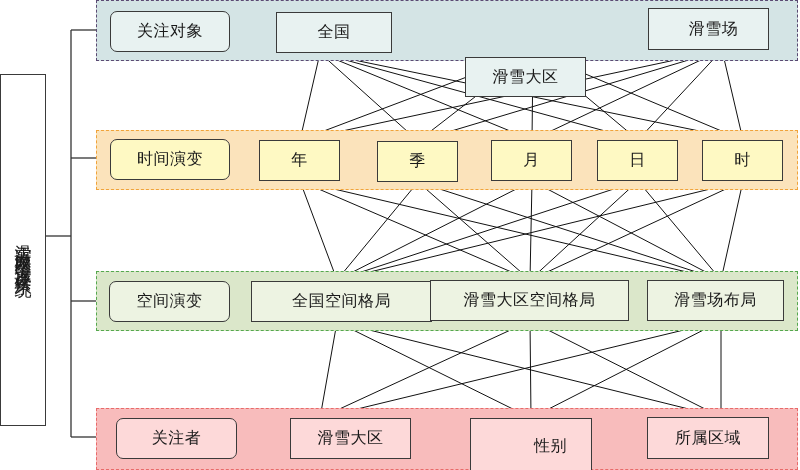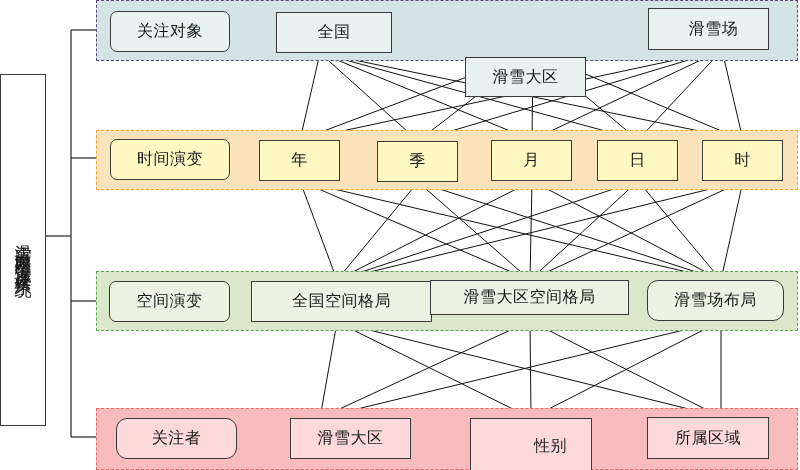--- a/index.html
+++ b/index.html
@@ -93,20 +93,20 @@
 <div class="node label-box n2" style="left:110px;top:139px;width:120px;height:41px;">时间演变</div>
 <div class="node n2" style="left:259px;top:140px;width:81px;height:41px;">年</div>
 <div class="node n2" style="left:377px;top:141px;width:81px;height:41px;">季</div>
 <div class="node n2" style="left:491px;top:140px;width:81px;height:41px;">月</div>
 <div class="node n2" style="left:597px;top:140px;width:81px;height:41px;">日</div>
 <div class="node n2" style="left:702px;top:140px;width:81px;height:41px;">时</div>
 
 <div class="band band-3"></div>
 <div class="node label-box n3" style="left:109px;top:281px;width:121px;height:41px;">空间演变</div>
 <div class="node n3" style="left:251px;top:281px;width:181px;height:41px;">全国空间格局</div>
-<div class="node n3" style="left:430px;top:280px;width:199px;height:35px;">滑雪大区空间格局</div>
-<div class="node n3" style="left:647px;top:280px;width:137px;height:41px;border-radius:11px;">滑雪场布局</div>
+<div class="node n3" style="left:430px;top:280px;width:199px;height:41px;">滑雪大区空间格局</div>
+<div class="node n3" style="left:647px;top:280px;width:137px;height:41px;">滑雪场布局</div>
 
 <div class="band band-4"></div>
-<div class="node label-box n4" style="left:116px;top:418px;width:121px;height:41px;border-radius:11px;">关注者</div>
+<div class="node label-box n4" style="left:116px;top:418px;width:121px;height:41px;">关注者</div>
 <div class="node n4" style="left:290px;top:418px;width:121px;height:41px;">滑雪大区</div>
 <div class="node n4" style="left:470px;top:418px;width:122px;height:57px;padding-left:39px;">性别</div>
 <div class="node n4" style="left:647px;top:417px;width:122px;height:42px;">所属区域</div>
 
 </body></html>

